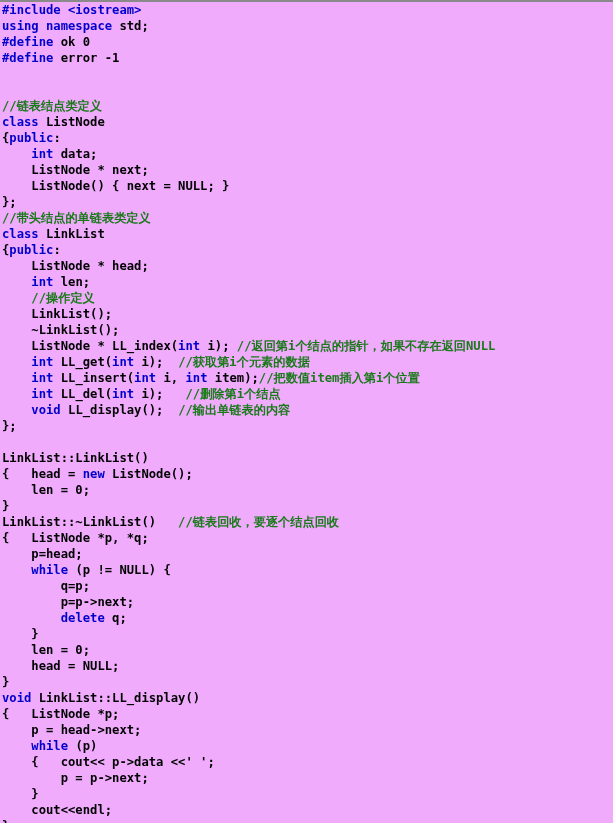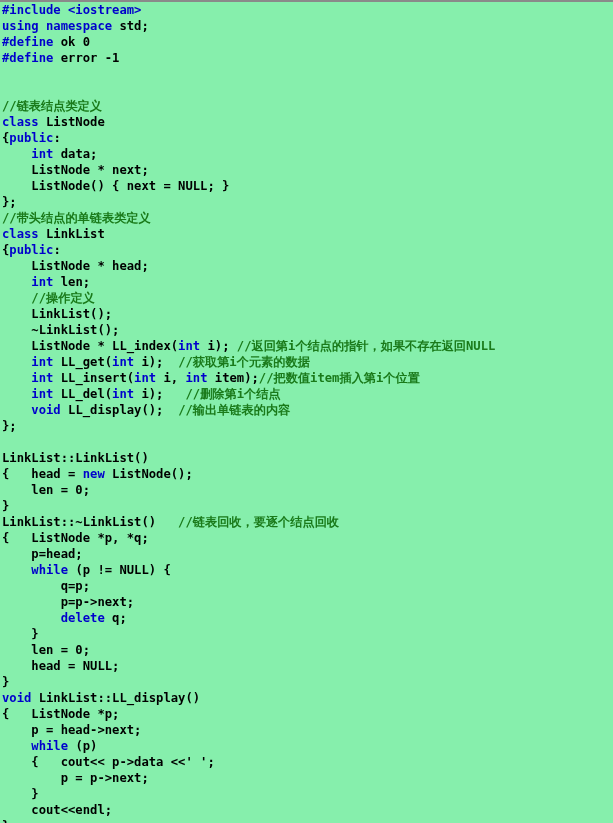--- a/index.html
+++ b/index.html
@@ -11,21 +11,21 @@
     width: 613px;
     height: 823px;
     overflow: hidden;
     font-family: "DejaVu Sans Mono", "Liberation Mono", monospace;
   }
   #editor {
     position: relative;
     width: 613px;
     height: 823px;
     box-sizing: border-box;
-    background: #86efac;
+    background: #f0abfc;
     border-top: 2px solid #8a8a8a;
     overflow: hidden;
   }
   #code {
     margin: 0;
     padding: 0 0 0 2px;
     font-family: "DejaVu Sans Mono", "Liberation Mono", monospace;
     font-size: 12.2px;
     line-height: 16px;
     font-weight: bold;

